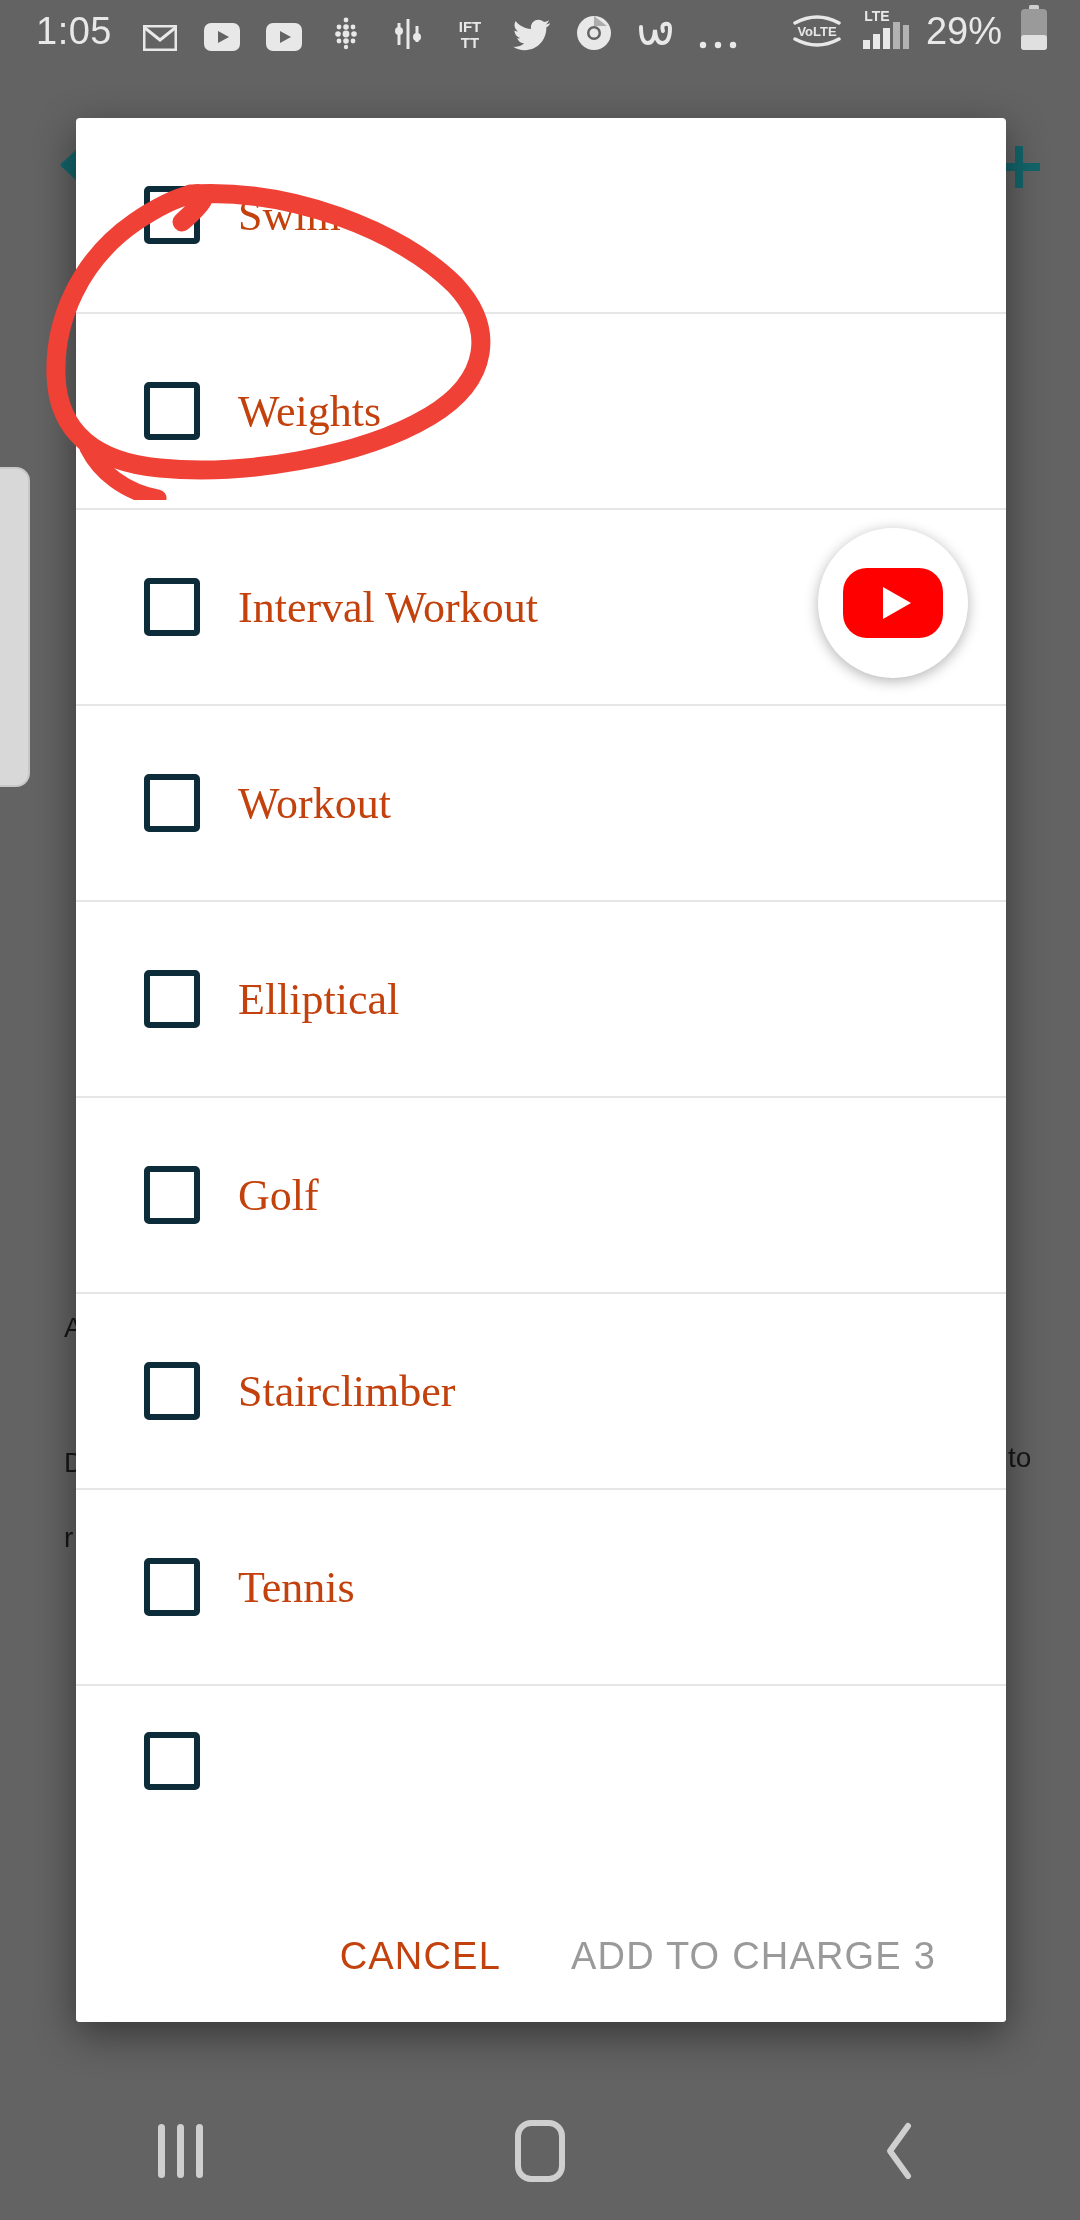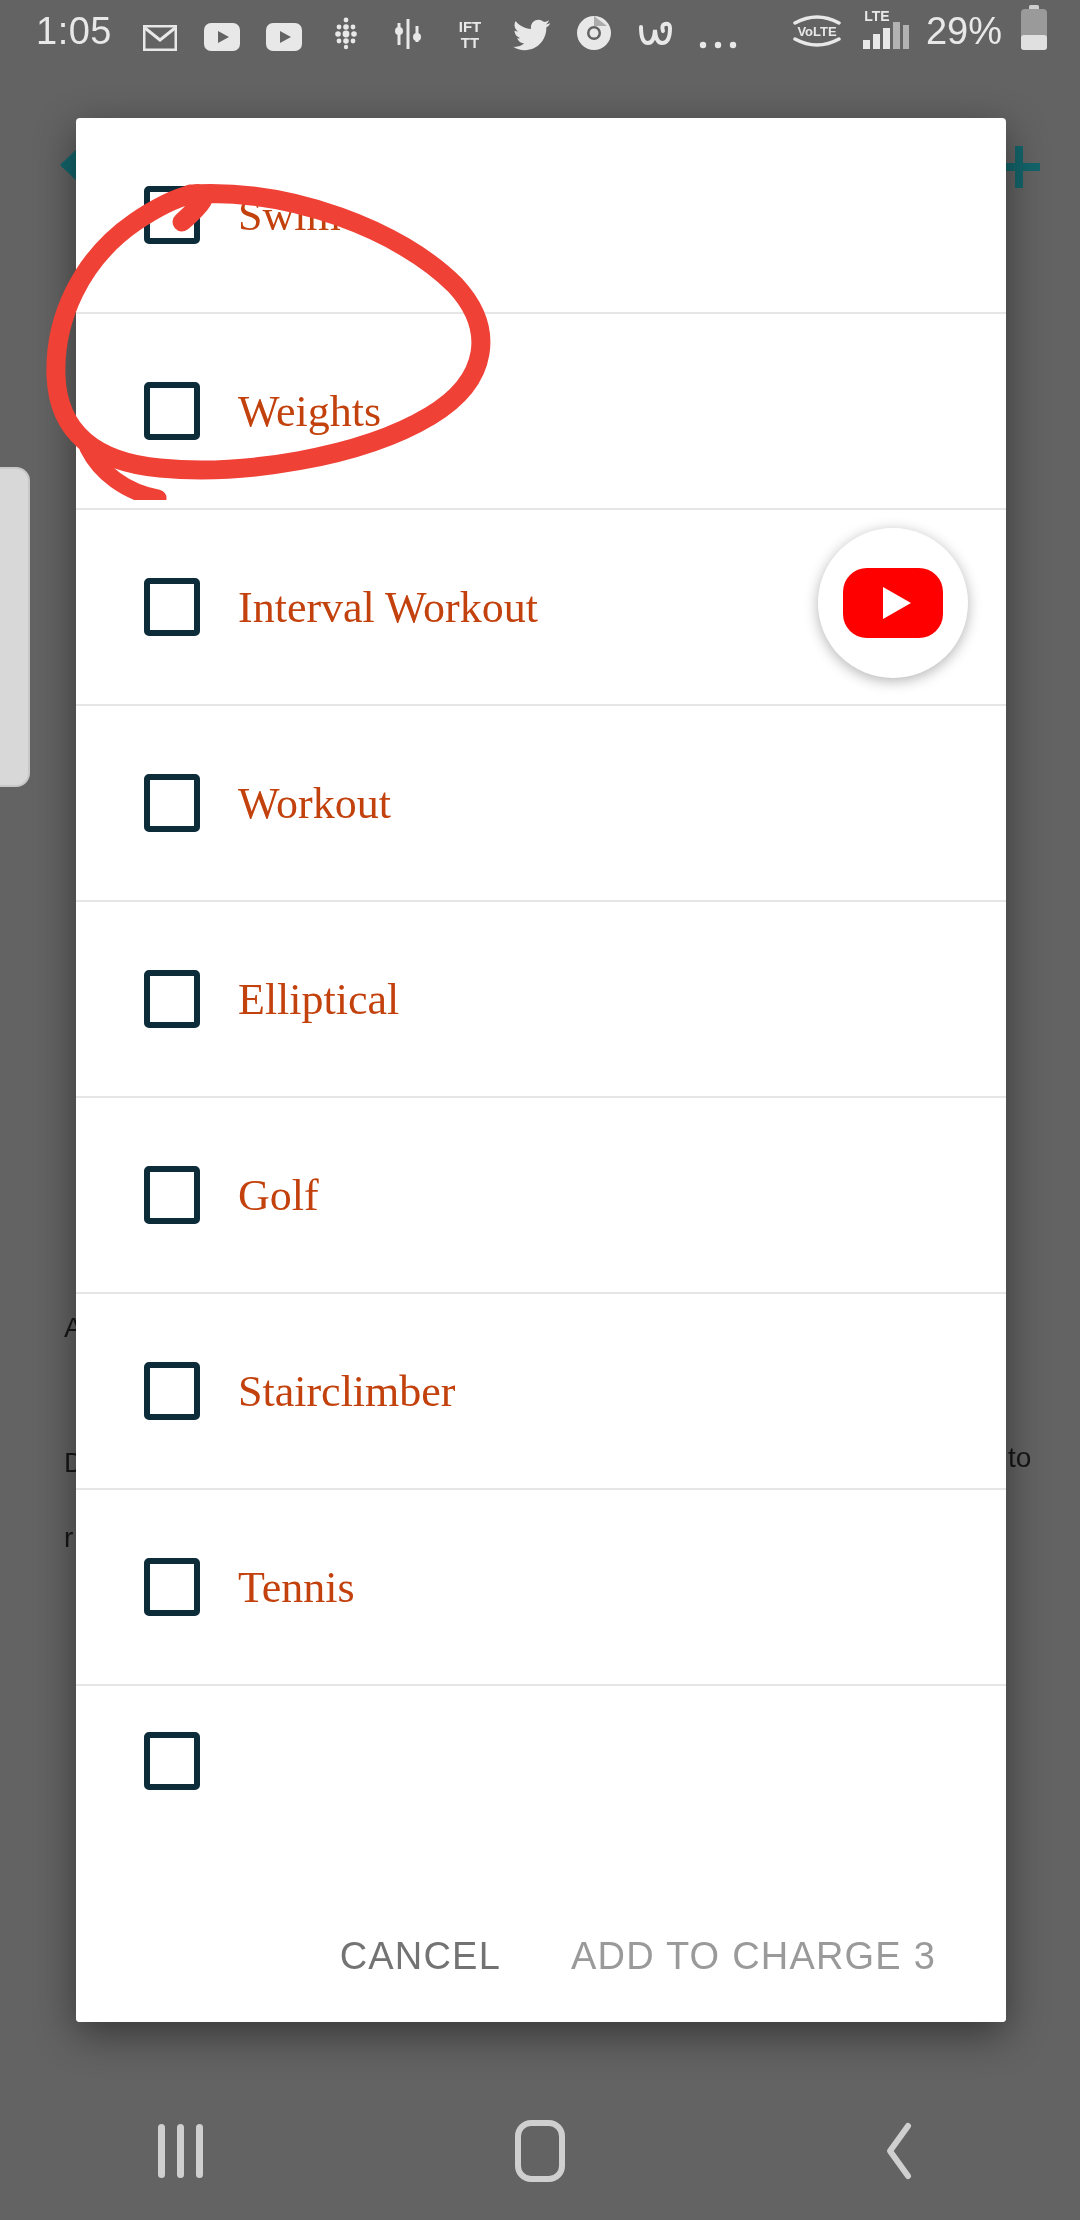--- a/index.html
+++ b/index.html
@@ -71,21 +71,21 @@
 
   #dialog-actions{
     flex:0 0 auto; height:132px; display:flex; align-items:center;
     justify-content:flex-end; gap:70px; padding-right:70px;
     background:#fff;
   }
   .act-btn{
     font-size:38px; letter-spacing:1.2px; background:none; border:none;
     font-family:"Liberation Sans", sans-serif; cursor:pointer;
   }
-  #btn-cancel{ color:#737373;text-align:center; }
+  #btn-cancel{ color:#c2410c;text-align:center; }
   #btn-add{ color:#9a9a9a; }
 
   
   #annotation{
     position:absolute; left:40px; top:180px; width:580px; height:320px;
     pointer-events:none;
   }
 
   
   #yt-bubble{

